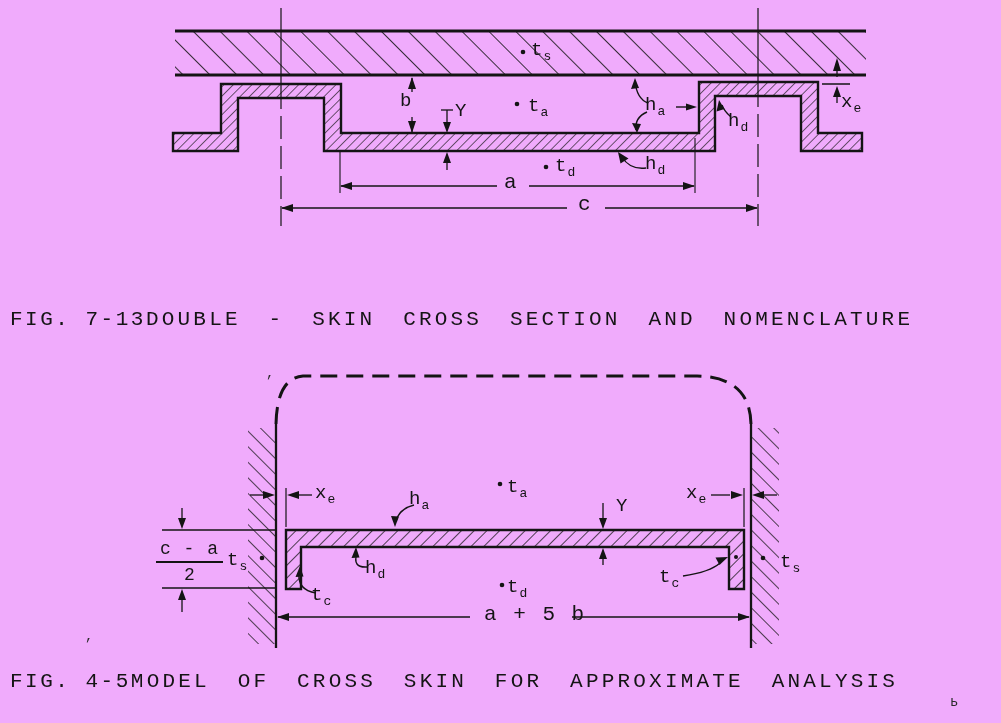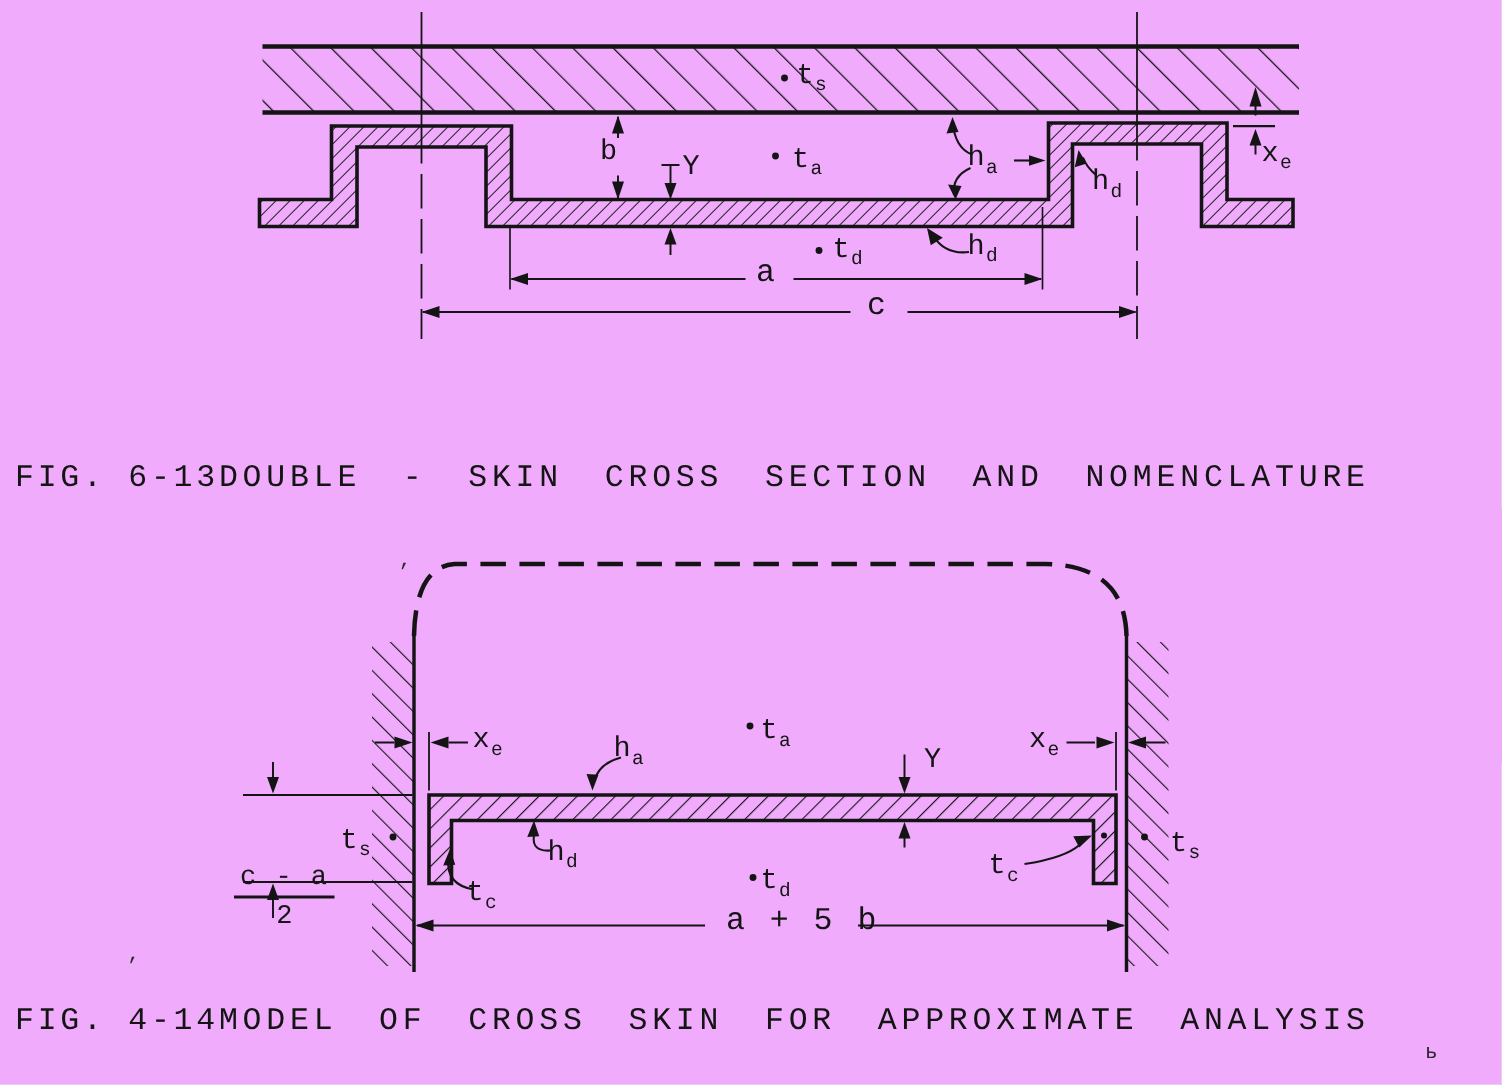--- a/index.html
+++ b/index.html
@@ -43,21 +43,20 @@
     position:absolute;
     text-align:center;
     font-size:18px;
     font-weight:500;
     line-height:1;
   }
   .frac .num{
     border-bottom:2px solid #141414;
     padding:0 4px 3px 4px;
     letter-spacing:1px;
-    margin-top:36px;
   }
   .frac .den{padding-top:3px;}
   .stray{
     position:absolute;
     font-size:14px;
     color:#2b2b2b;
   }
 </style>
 </head>
 <body>
@@ -249,21 +248,21 @@
   <div class="lbl" style="left:528px;top:97px"><span>t</span><span class="sub">a</span></div>
   <div class="lbl" style="left:645px;top:96px"><span>h</span><span class="sub">a</span></div>
   <div class="lbl" style="left:728px;top:112px"><span>h</span><span class="sub">d</span></div>
   <div class="lbl" style="left:841px;top:93px"><span>x</span><span class="sub">e</span></div>
   <div class="lbl" style="left:645px;top:155px"><span>h</span><span class="sub">d</span></div>
   <div class="lbl" style="left:555px;top:157px"><span>t</span><span class="sub">d</span></div>
   <div class="lbl lbl-big" style="left:504px;top:172px"><span>a</span></div>
   <div class="lbl lbl-big" style="left:578px;top:194px"><span>c</span></div>
 
   <div class="caption" style="left:10px;top:308px">
-    <span class="cap-fig">FIG. 6-13</span><span class="cap-title">DOUBLE - SKIN CROSS SECTION AND NOMENCLATURE</span>
+    <span class="cap-fig">FIG. 7-13</span><span class="cap-title">DOUBLE - SKIN CROSS SECTION AND NOMENCLATURE</span>
   </div>
 
   <div class="lbl" style="left:315px;top:484px"><span>x</span><span class="sub">e</span></div>
   <div class="lbl" style="left:686px;top:484px"><span>x</span><span class="sub">e</span></div>
   <div class="lbl" style="left:409px;top:490px"><span>h</span><span class="sub">a</span></div>
   <div class="lbl" style="left:507px;top:478px"><span>t</span><span class="sub">a</span></div>
   <div class="lbl" style="left:616px;top:497px"><span>Y</span></div>
   <div class="lbl" style="left:227px;top:551px"><span>t</span><span class="sub">s</span></div>
   <div class="lbl" style="left:780px;top:553px"><span>t</span><span class="sub">s</span></div>
   <div class="lbl" style="left:365px;top:559px"><span>h</span><span class="sub">d</span></div>
@@ -272,20 +271,20 @@
   <div class="lbl" style="left:507px;top:578px"><span>t</span><span class="sub">d</span></div>
 
   <div class="frac" style="left:156px;top:540px">
     <div class="num">c - a</div>
     <div class="den">2</div>
   </div>
 
   <div class="lbl lbl-big" style="left:484px;top:604px;letter-spacing:2px"><span>a + 5 b</span></div>
 
   <div class="caption" style="left:10px;top:670px">
-    <span class="cap-fig">FIG. 4-14</span><span class="cap-title">MODEL OF CROSS SKIN FOR APPROXIMATE ANALYSIS</span>
+    <span class="cap-fig">FIG. 4-5</span><span class="cap-title">MODEL OF CROSS SKIN FOR APPROXIMATE ANALYSIS</span>
   </div>
 
   <div class="stray" style="left:84px;top:637px">’</div>
   <div class="stray" style="left:265px;top:374px">’</div>
   <div class="stray" style="left:950px;top:694px">ь</div>
 
 </div>
 
 </body></html>

